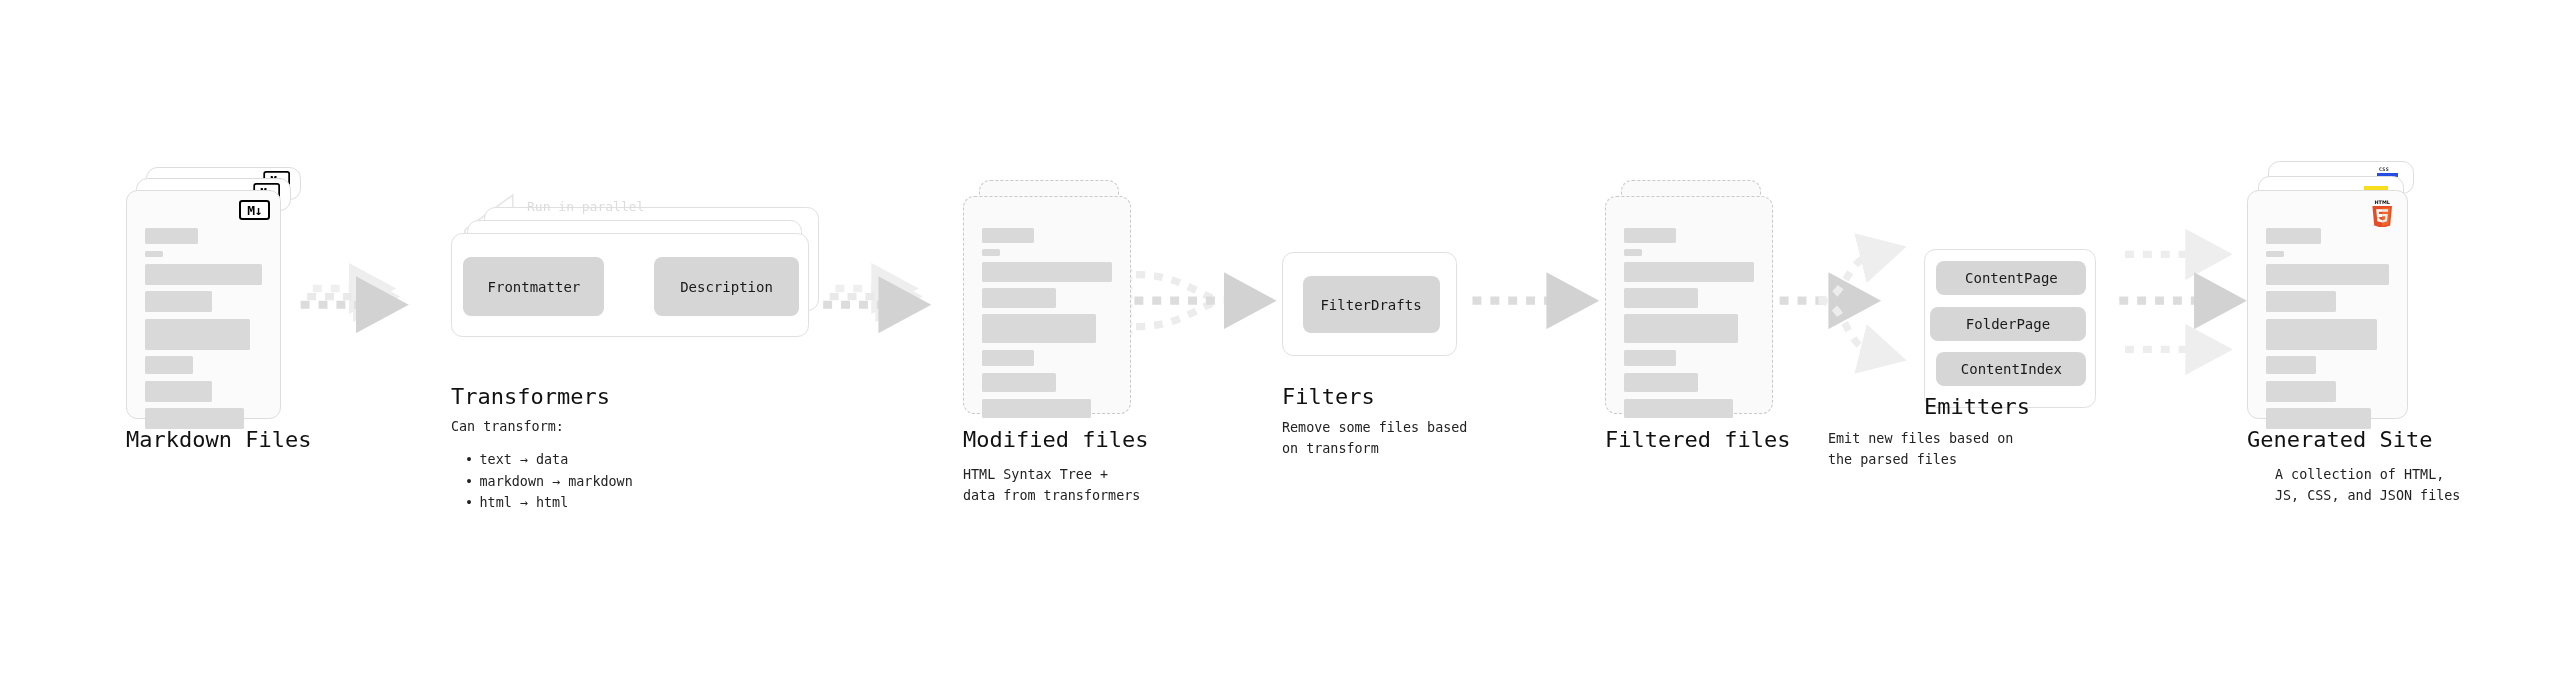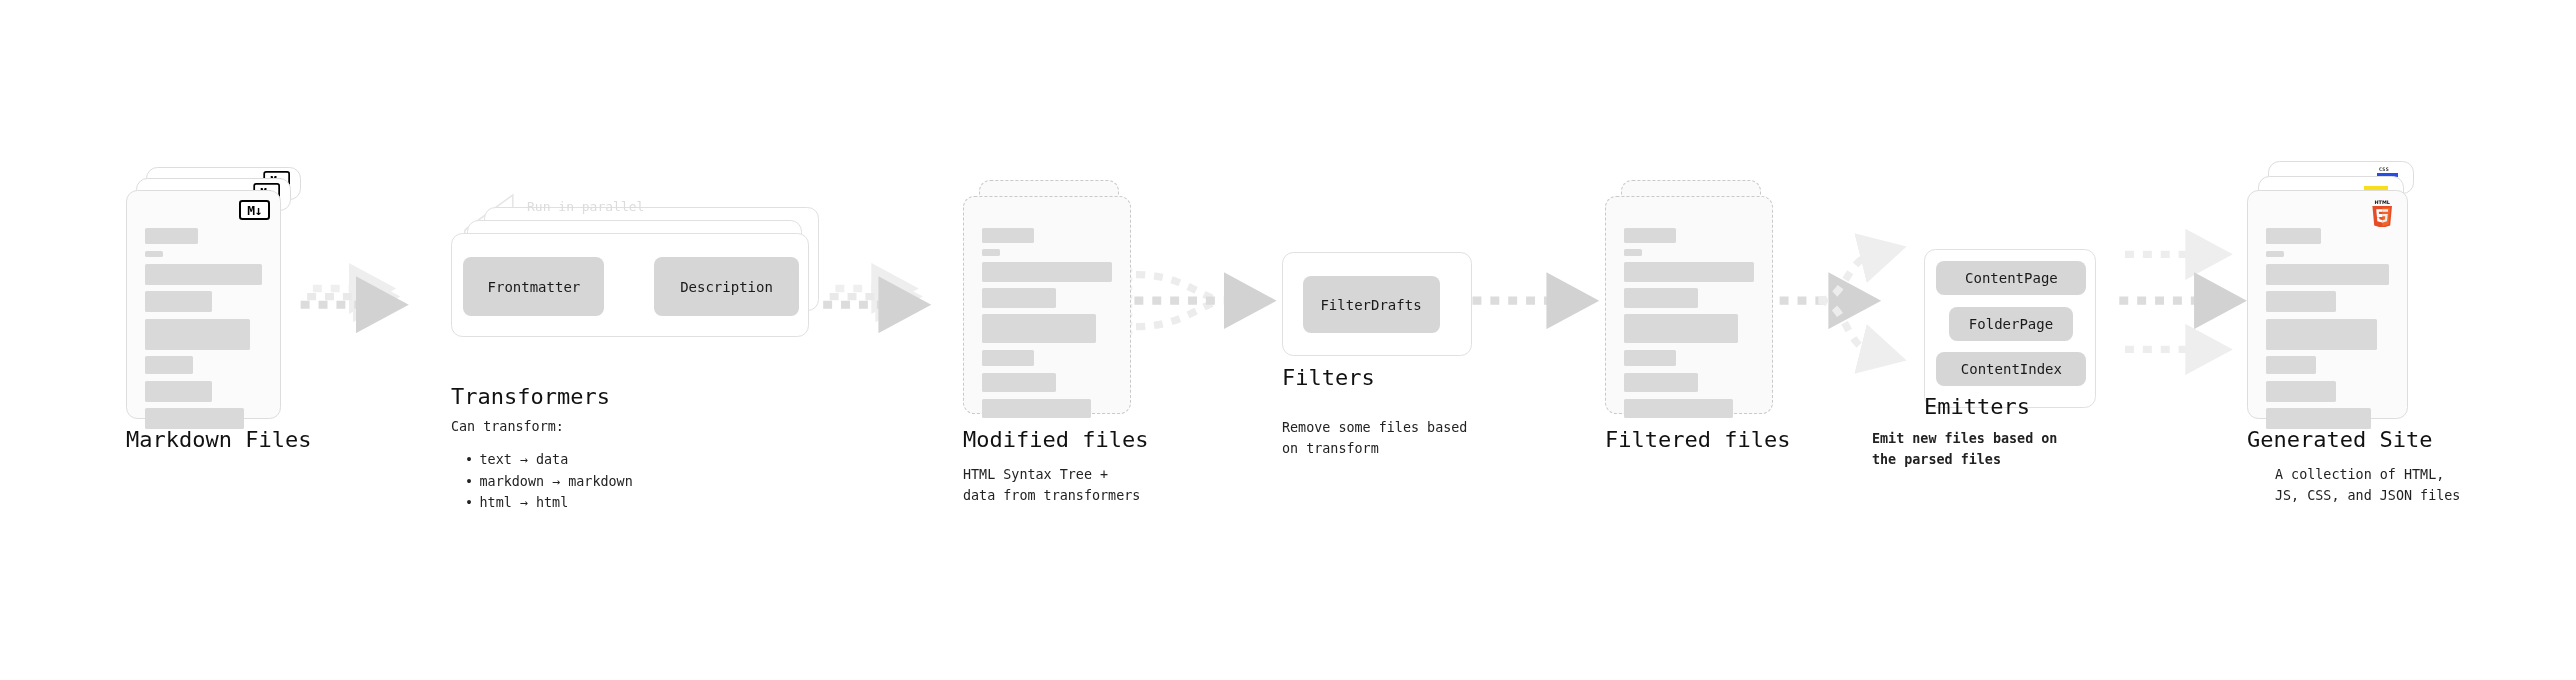--- a/index.html
+++ b/index.html
@@ -298,25 +298,25 @@
           <div class="bar" style="width:84%; height:19.5px;"></div>
         </div>
       </div>
     </div>
   </div>
   <div class="title" style="left:963px; top:427px;">Modified files</div>
   <div class="subtitle" style="left:963px; top:465px;">HTML Syntax Tree +
 data from transformers</div>
 
   <div class="node" style="left:1282px; top:252px;">
-    <div class="proc-box" style="left:0px; top:0px; width:190px; height:104px;">
+    <div class="proc-box" style="left:0px; top:0px; width:175px; height:104px;">
       <div class="chip" style="left:19.5px; top:23px; width:137px; height:57px;">FilterDrafts</div>
     </div>
   </div>
-  <div class="title" style="left:1282px; top:365px;">Filters</div>
+  <div class="title" style="left:1282px; top:384px;">Filters</div>
   <div class="subtitle" style="left:1282px; top:418px;">Remove some files based
 on transform</div>
 
   <div class="node" style="left:1605px; top:180px;">
     <div class="card-stack" style="width:171px; height:236px;">
       <div class="file-card dashed" style="left:16.3px; top:0px; width:140px; height:32.5px;"></div>
       <div class="file-card dashed" style="left:0px; top:16.3px; width:168px; height:218px;">
         <div class="doc-bars" style="top:31px;">
           <div class="bar" style="width:40%; height:14.6px;"></div>
           <div class="bar" style="width:14%; height:6.5px;"></div>
@@ -328,26 +328,26 @@
           <div class="bar" style="width:84%; height:19.5px;"></div>
         </div>
       </div>
     </div>
   </div>
   <div class="title" style="left:1605px; top:427px;">Filtered files</div>
 
   <div class="node" style="left:1924px; top:221px;">
     <div class="proc-box" style="left:0px; top:0px; width:172px; height:159px;margin-top:28px;">
       <div class="chip" style="left:11.4px; top:11.4px; width:150px; height:34px;">ContentPage</div>
-      <div class="chip" style="left:24px; top:57px; width:124px; height:34px;">FolderPage</div>
+      <div class="chip" style="left:5px; top:57px; width:156px; height:34px;">FolderPage</div>
       <div class="chip" style="left:11.4px; top:102px; width:150px; height:34px;">ContentIndex</div>
     </div>
   </div>
   <div class="title" style="left:1924px; top:394px;">Emitters</div>
-  <div class="subtitle" style="left:1872px; top:429px;font-weight:bold;">Emit new files based on
+  <div class="subtitle" style="left:1828px; top:429px;">Emit new files based on
 the parsed files</div>
 
   <div class="node" style="left:2247px; top:161px;">
     <div class="card-stack" style="width:175px; height:260px;">
       <div class="file-card back2" style="left:21px; top:0px; width:146px; height:32.5px;">
         <div class="css-chip" style="right:14.6px; top:11.4px;">
             <span class="css-txt">CSS</span>
           </div>
       </div>
       <div class="file-card back1" style="left:10.6px; top:14.6px; width:146px; height:32.5px;">

